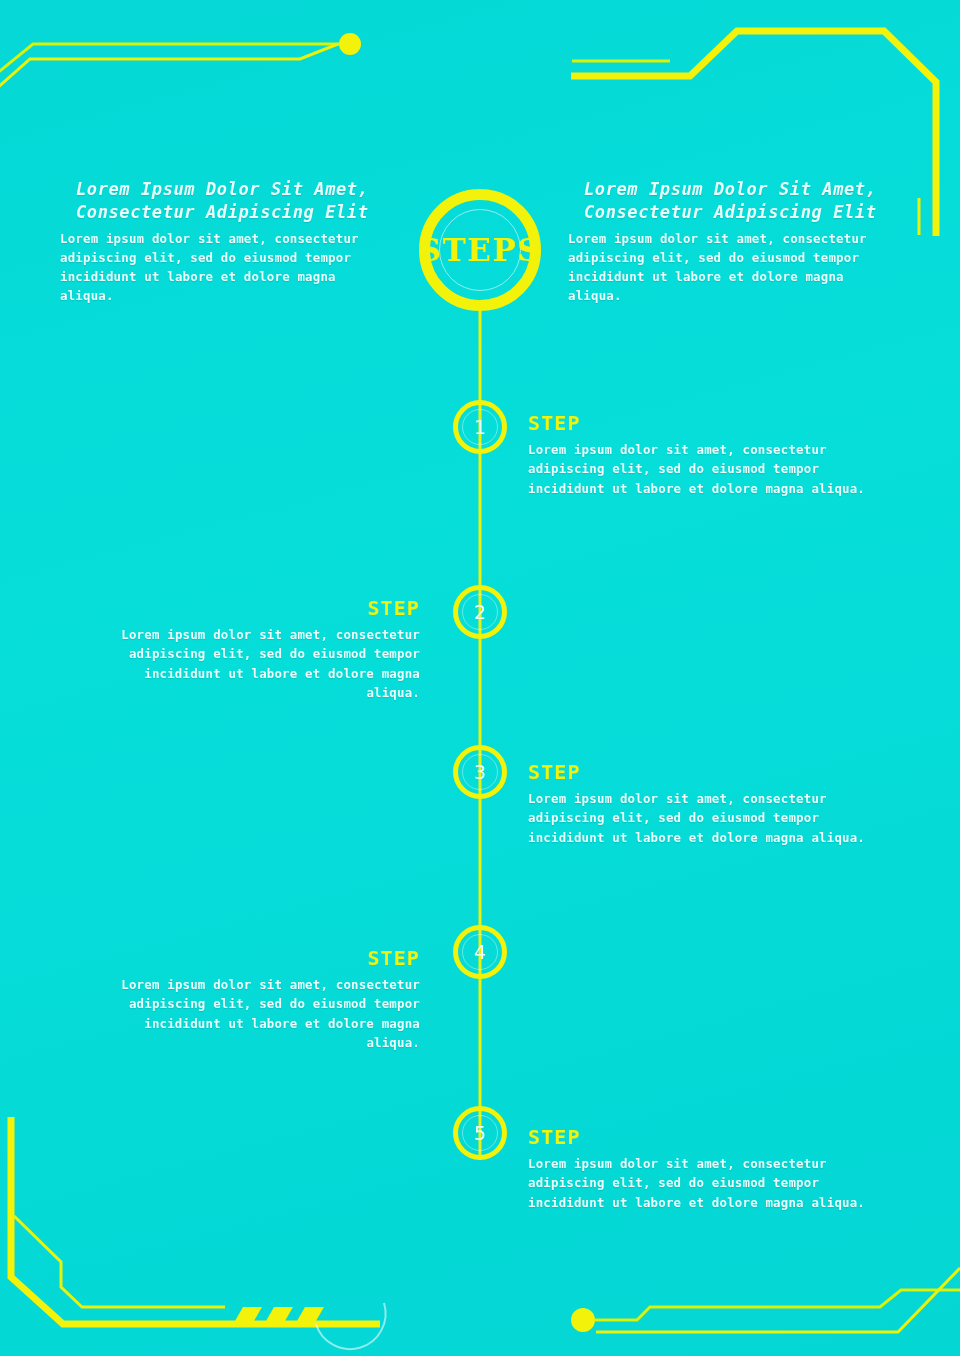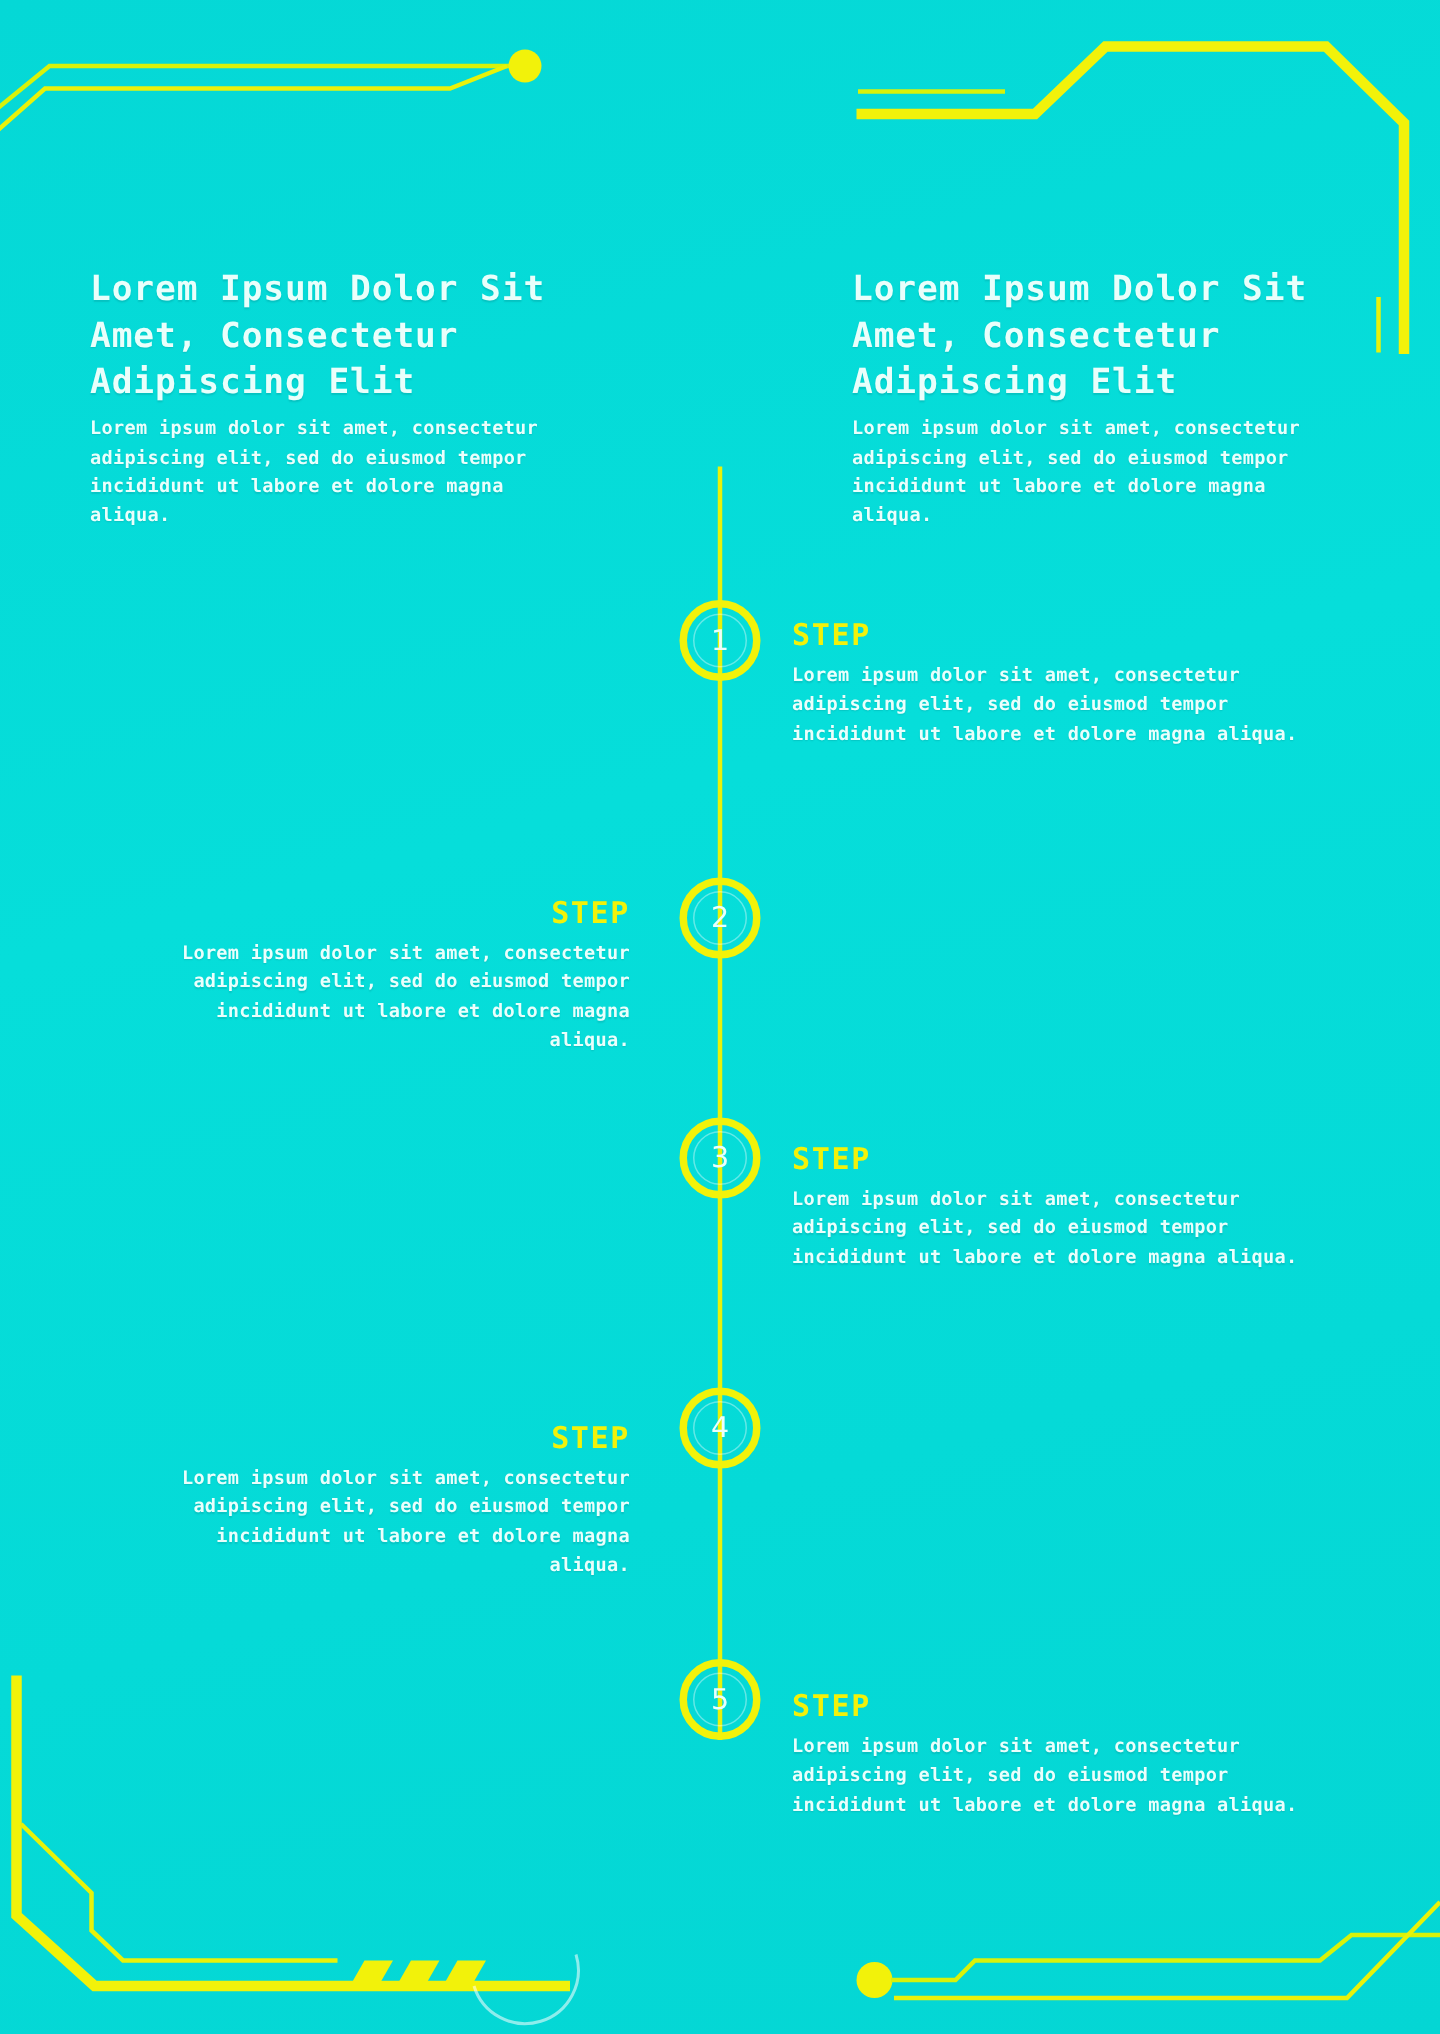--- a/index.html
+++ b/index.html
@@ -25,27 +25,28 @@
   }
 
   
   .header-col {
     position: absolute;
     width: 330px;
   }
   .header-col.left  { left: 60px;  top: 178px; text-align: left; }
   .header-col.right { left: 568px; top: 178px; text-align: left; }
   .header-title {
-    font-size: 23px;
+    font-size: 17px;
     font-weight: bold;
     line-height: 1.34;
     color: #E9FFFB;
     letter-spacing: 0.6px;
-    margin: 0 0 5px 0;
+    margin: 0 0 5px 16px;
     text-shadow: 0 1px 1px rgba(0,90,95,.18);
+    font-style: italic;
   }
   .header-body {
     font-size: 12.4px;
     font-weight: bold;
     line-height: 1.54;
     color: #EAFFFC;
     letter-spacing: 0.2px;
     margin: 0;
     text-shadow: 0 1px 1px rgba(0,90,95,.18);
   }
@@ -164,20 +165,24 @@
   <div class="header-col left">
     <h2 class="header-title">Lorem Ipsum Dolor Sit Amet, Consectetur Adipiscing Elit</h2>
     <p class="header-body">Lorem ipsum dolor sit amet, consectetur adipiscing elit, sed do eiusmod tempor incididunt ut labore et dolore magna aliqua.</p>
   </div>
 
   <div class="header-col right">
     <h2 class="header-title">Lorem Ipsum Dolor Sit Amet, Consectetur Adipiscing Elit</h2>
     <p class="header-body">Lorem ipsum dolor sit amet, consectetur adipiscing elit, sed do eiusmod tempor incididunt ut labore et dolore magna aliqua.</p>
   </div>
 
+  <div id="hub">
+    <span id="hub-inner-ring"></span>
+    <span id="hub-label">STEPS</span>
+  </div>
 
   <div class="step-node" style="top:400px">
     <span class="step-node-inner"></span>
     <span class="step-num">1</span>
   </div>
   <div class="step-text right" style="top:411px">
     <p class="step-kicker">STEP</p>
     <p class="step-body">Lorem ipsum dolor sit amet, consectetur adipiscing elit, sed do eiusmod tempor incididunt ut labore et dolore magna aliqua.</p>
   </div>
 

